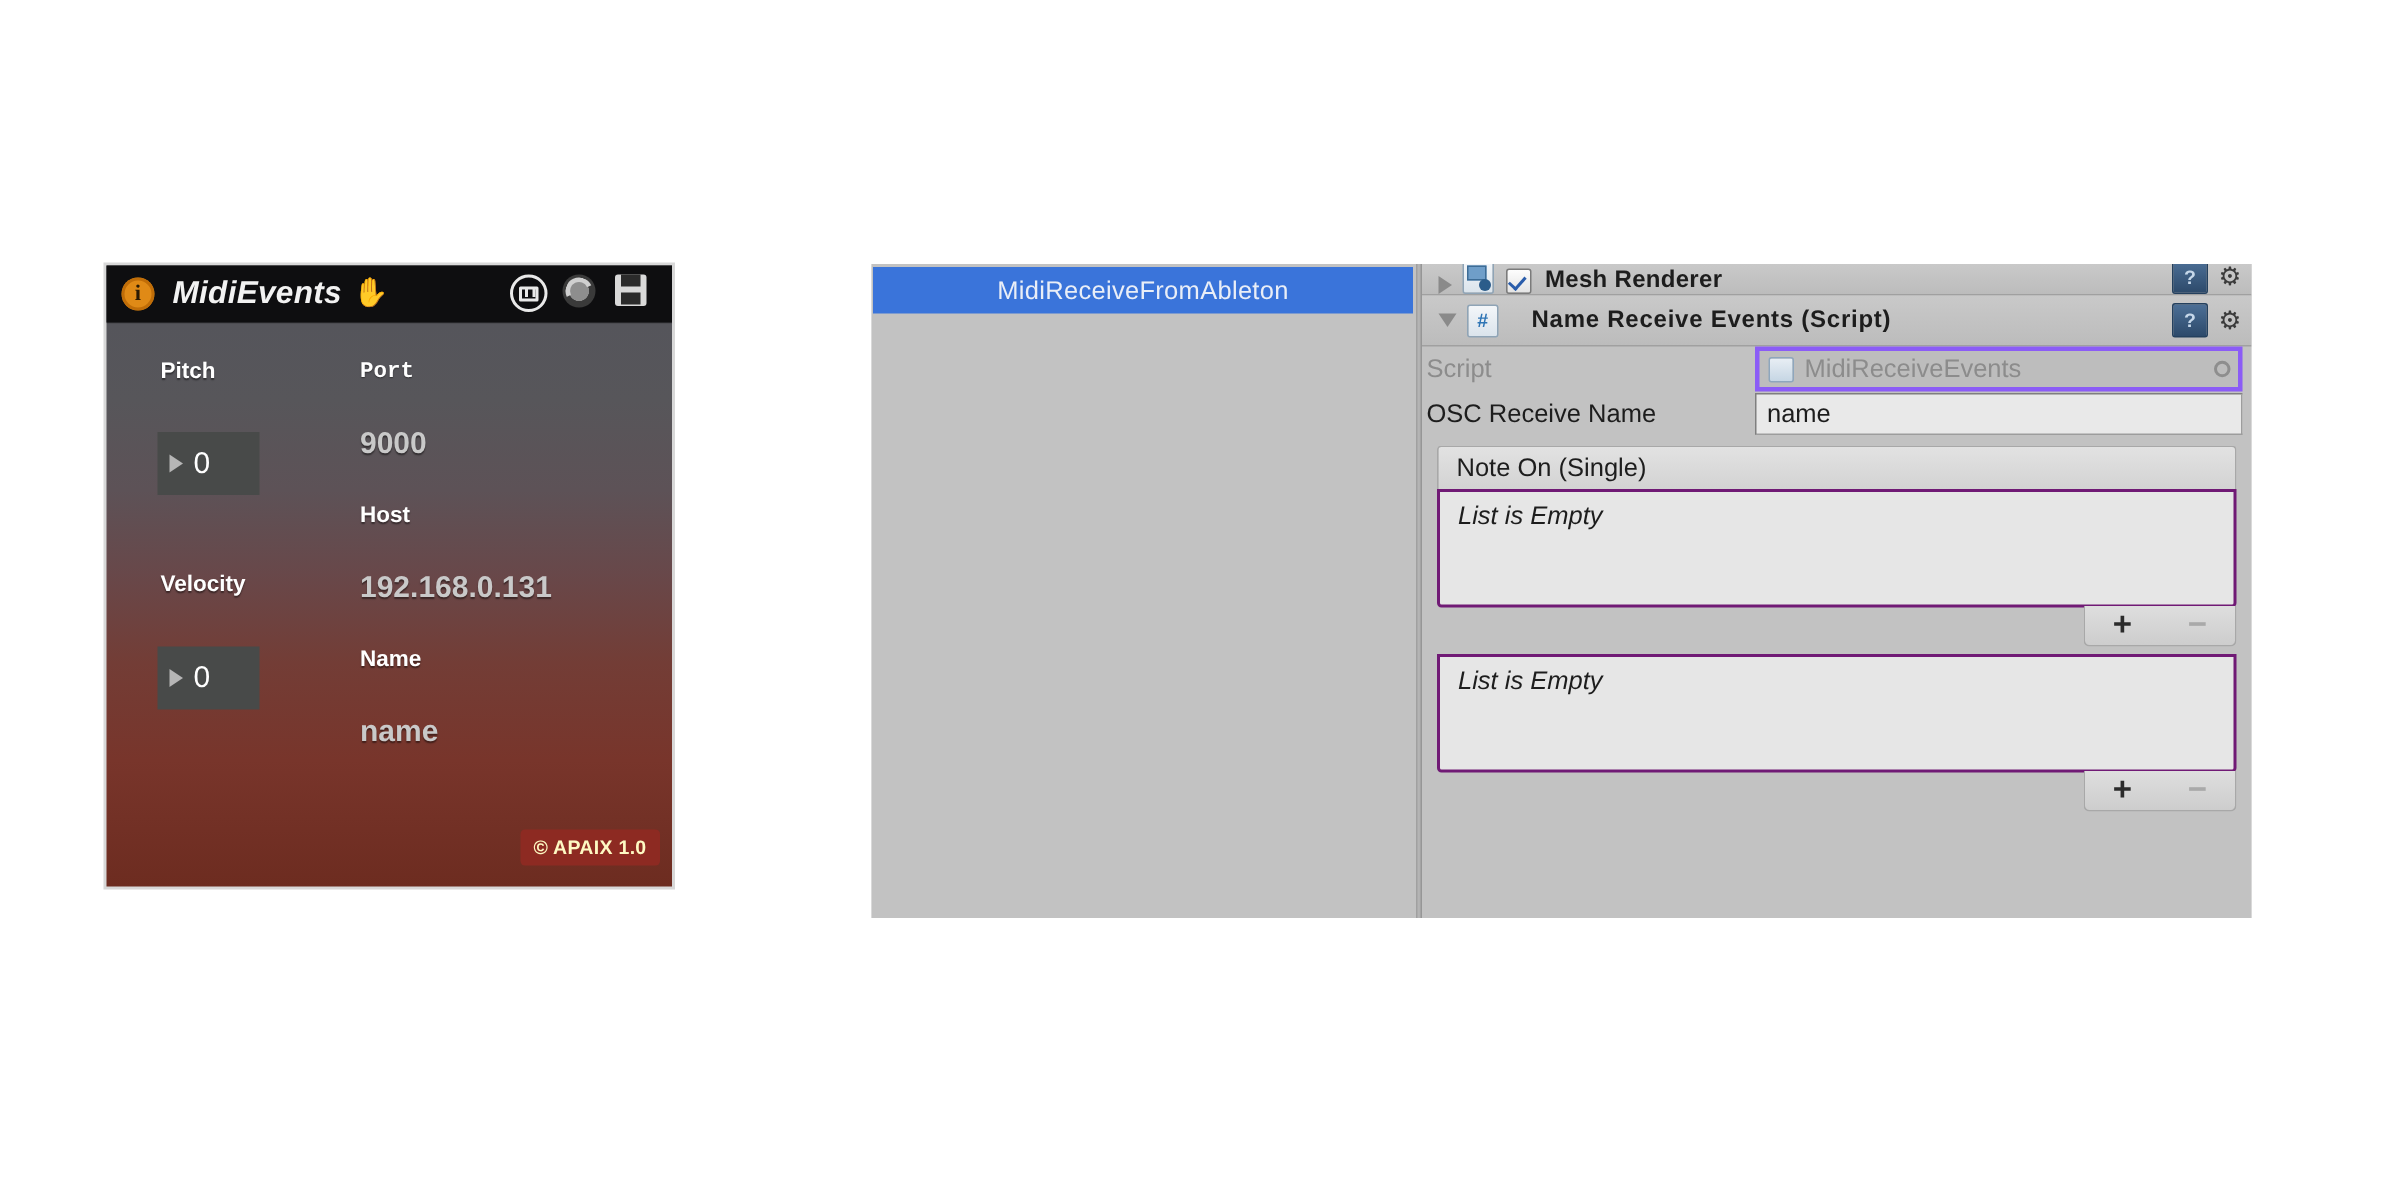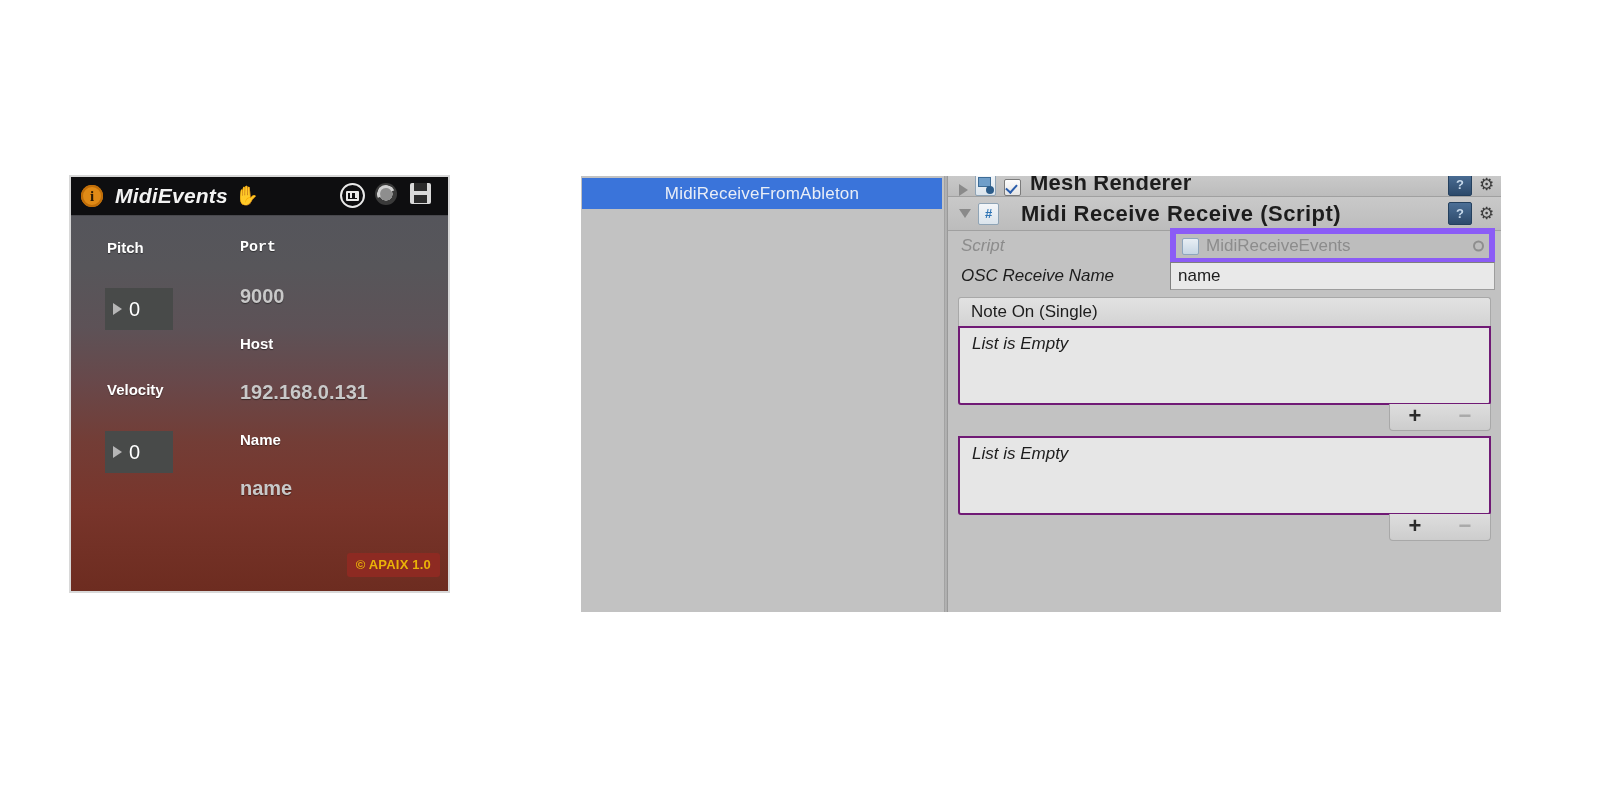--- a/index.html
+++ b/index.html
@@ -106,21 +106,21 @@
   .num-tri{
     width:0;height:0;border-left:9px solid #b6b6b6;
     border-top:6px solid transparent;border-bottom:6px solid transparent;
     margin-left:8px;flex:0 0 auto;
   }
   .num-val{
     color:#ffffff;font-size:20px;margin-left:7px;font-family:"Liberation Sans",sans-serif;
   }
   #apaix-badge{
     position:absolute;right:8px;bottom:14px;
-    background:#8d2a22;color:#eab308;font-weight:bold;font-size:13px;
+    background:#8d2a22;color:#fef9c3;font-weight:bold;font-size:13px;
     padding:4px 9px 5px 9px;border-radius:3px;white-space:nowrap;
     letter-spacing:.2px;
   }
 
   
   #unity{
     position:absolute;left:581px;top:176px;width:920px;height:436px;
     background:#c2c2c2;overflow:hidden;
   }
   
@@ -188,21 +188,21 @@
     width:15px;height:15px;margin-left:8px;flex:0 0 auto;
     background:linear-gradient(180deg,#fdfdfd,#e4e4e4);
     border:1px solid #7b7b7b;border-radius:2px;position:relative;
   }
   .comp-check:after{
     content:"";position:absolute;left:3px;top:2px;width:5px;height:9px;
     border:solid #2a5dab;border-width:0 2.5px 2.5px 0;
     transform:rotate(42deg);
   }
   .comp-title{
-    margin-left:9px;font-weight:bold;font-size:22px;color:#1d1d1d;
+    margin-left:9px;font-weight:bold;font-size:16px;color:#1d1d1d;
     white-space:nowrap;letter-spacing:.2px;
   }
   .comp-title.spaced{margin-left:22px;letter-spacing:.5px;}
   .hdr-right{
     margin-left:auto;display:flex;align-items:center;gap:7px;padding-right:4px;
   }
   .help-icon{
     width:22px;height:21px;border-radius:2px;
     background:linear-gradient(180deg,#4c6f96,#2d4a6b);
     border:1px solid #24405e;
@@ -212,27 +212,27 @@
   .gear-icon{
     width:18px;height:18px;position:relative;flex:0 0 auto;color:#3b3b3b;
     font-size:17px;line-height:18px;overflow:hidden;
   }
 
   
   .prop-row{
     position:relative;height:30px;display:flex;align-items:center;
   }
   .prop-label{
-    width:222px;padding-left:13px;box-sizing:border-box;
-    font-size:17px;color:#1d1d1d;white-space:nowrap;font-style:italic;
+    width:222px;padding-left:3px;box-sizing:border-box;
+    font-size:17px;color:#1d1d1d;white-space:nowrap;
   }
   .prop-label.dim{color:#8c8c8c;}
   .obj-field{
     flex:1;height:24px;margin-right:6px;
-    background:#bdbdbd;border:6px solid #8b5cf6;
+    background:#bdbdbd;border:3px solid #8b5cf6;
     display:flex;align-items:center;position:relative;
   }
   .obj-icon{
     width:15px;height:15px;margin-left:6px;flex:0 0 auto;
     background:linear-gradient(180deg,#e8eef4,#c6d6e4);
     border:1px solid #8ea6bd;border-radius:2px;
   }
   .obj-text{
     margin-left:7px;font-size:17px;color:#8c8c8c;white-space:nowrap;
   }
@@ -366,21 +366,21 @@
       <div class="comp-title">Mesh Renderer</div>
       <div class="hdr-right">
         <div class="help-icon">?</div>
         <div class="gear-icon">⚙</div>
       </div>
     </div>
 
     <div class="comp-header">
       <div class="foldout open"></div>
       <div class="comp-icon script">#</div>
-      <div class="comp-title spaced">Midi Receive Receive (Script)</div>
+      <div class="comp-title spaced">Name Receive Events (Script)</div>
       <div class="hdr-right">
         <div class="help-icon">?</div>
         <div class="gear-icon">⚙</div>
       </div>
     </div>
 
     <div class="prop-row">
       <div class="prop-label dim">Script</div>
       <div class="obj-field">
         <div class="obj-icon"></div>

